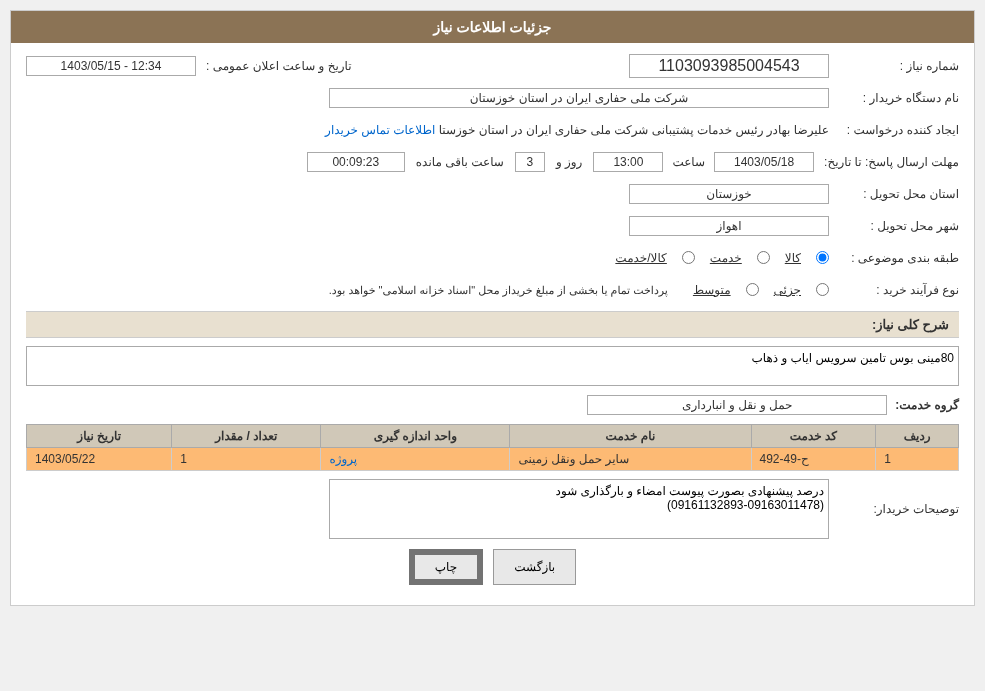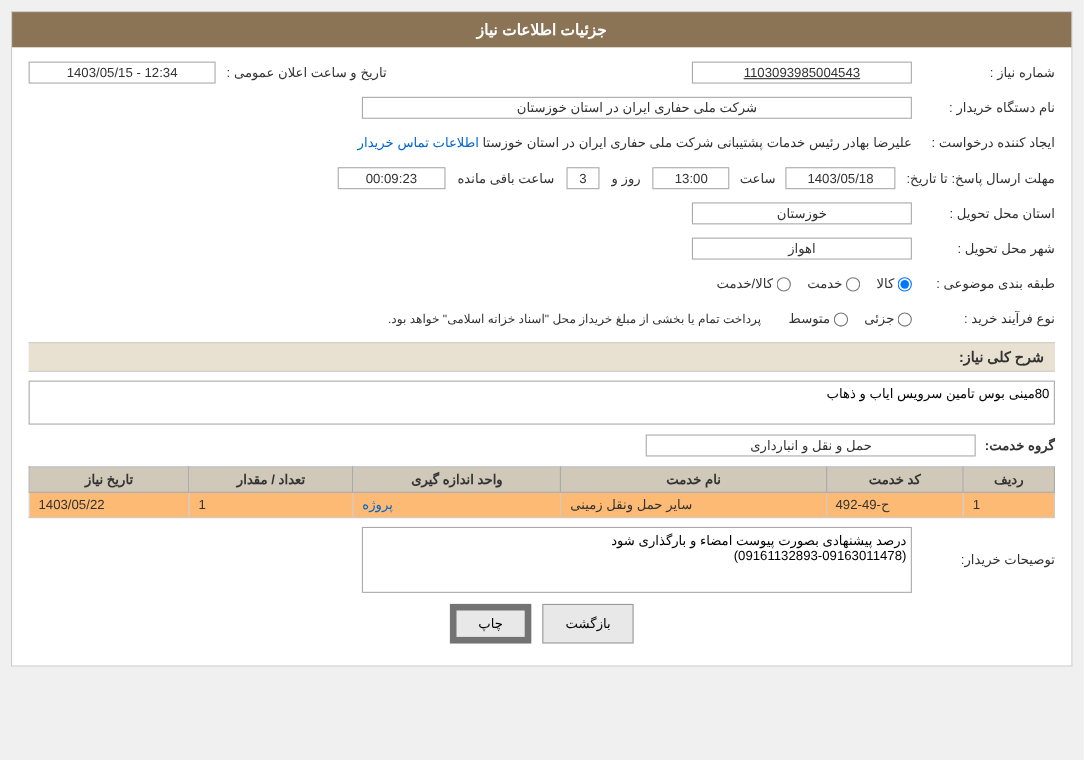--- a/index.html
+++ b/index.html
@@ -54,24 +54,23 @@
       direction: rtl;
       text-align: center;
     }
     .input-wide {
       width: 400px;
     }
     .number-field {
       border: 1px solid #aaa;
       background: #fff;
       padding: 2px 16px;
-      font-size: 12px;
+      font-size: 16px;
       direction: ltr;
       text-align: center;
-      text-decoration: underline;
     }
     .date-time-row {
       display: flex;
       align-items: center;
       gap: 5px;
     }
     .link-blue {
       color: #0066cc;
       text-decoration: none;
       cursor: pointer;
@@ -104,22 +103,23 @@
       font-size: 12px;
       background: #fdba74;
     }
     .radio-group {
       display: flex;
       align-items: center;
       gap: 15px;
     }
     .radio-item {
       display: flex;
-      align-items: flex-end;
-      gap: 3px;
+      align-items: flex-start;
+      gap: 15px;
+      text-decoration: underline;
     }
     .textarea-box {
       border: 1px solid #aaa;
       background: #fff;
       padding: 4px;
       font-size: 12px;
       font-family: Tahoma, Arial, sans-serif;
       direction: rtl;
       resize: none;
     }

